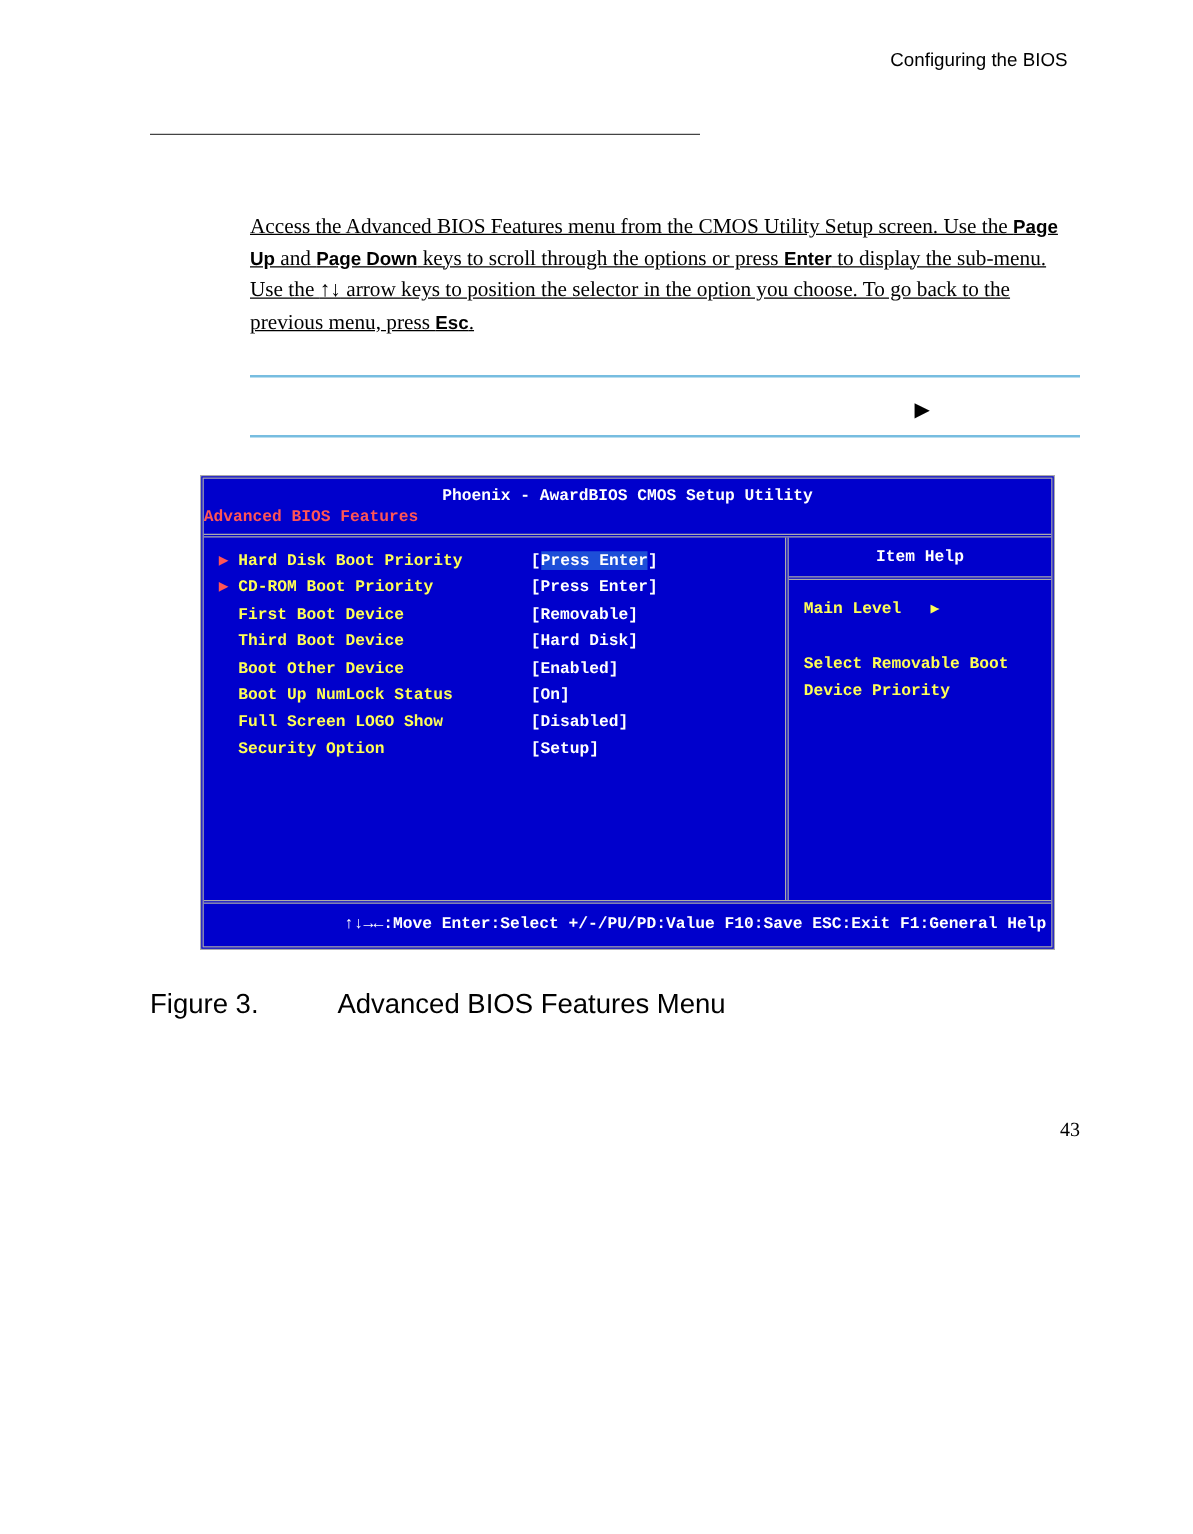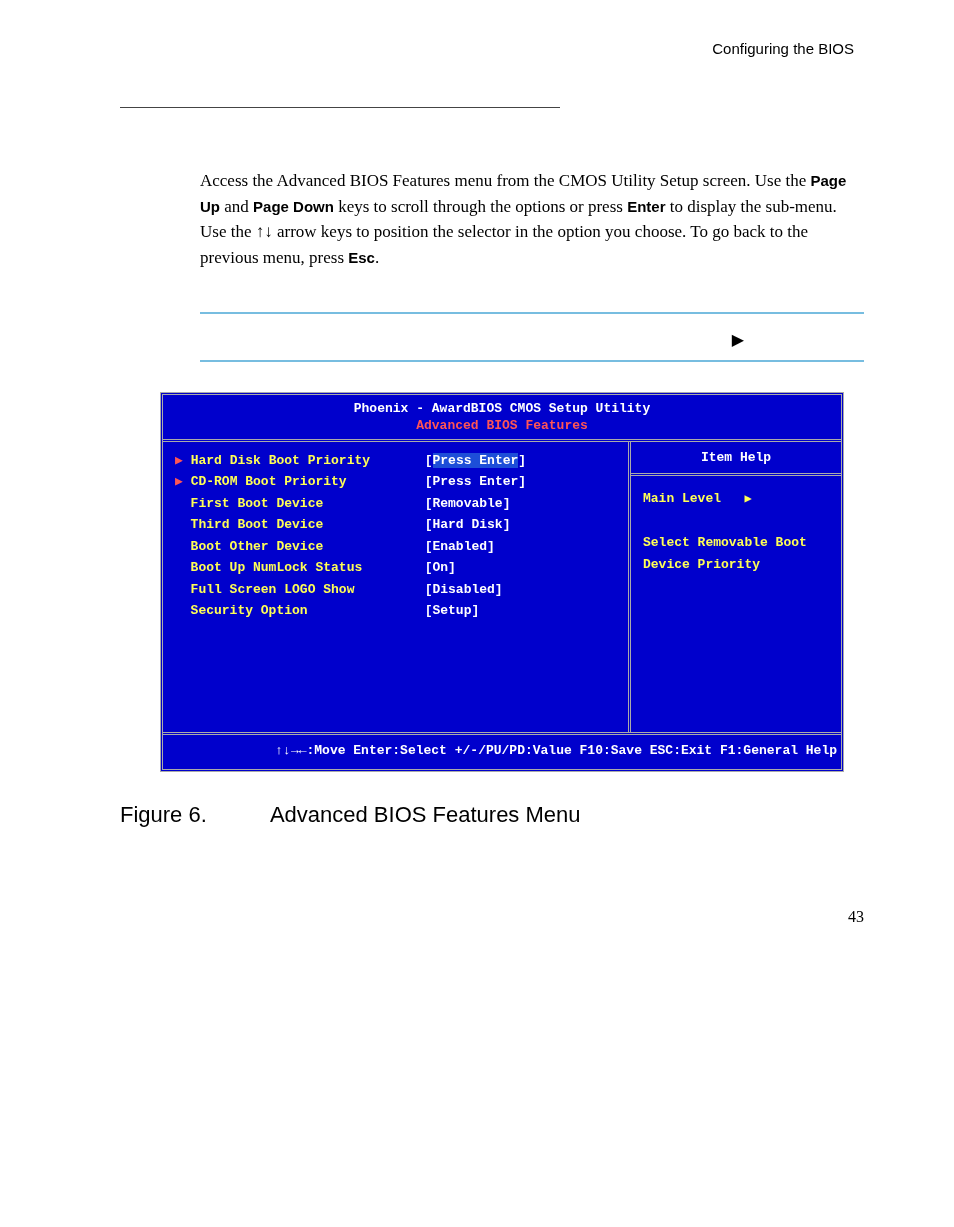--- a/index.html
+++ b/index.html
@@ -21,21 +21,22 @@
     border-bottom: 1px solid #444;
     width: 440px;
     margin-left: 0;
     margin-bottom: 60px;
   }
   .intro {
     font-family: "Book Antiqua", Palatino, serif;
     font-size: 17px;
     line-height: 1.5;
     margin-left: 80px;
-    margin-bottom: 42px;
+    margin-bottom: 30px;
+    text-decoration: underline;
   }
   .intro b { font-weight: bold; font-family: Verdana, sans-serif; font-size: 15px;}
   .note-bar {
     border-top: 2px solid #77bde0;
     border-bottom: 2px solid #77bde0;
     margin-left: 80px;
     padding: 14px 6px 14px 6px;
     position: relative;
     min-height: 50px;
   }
@@ -54,21 +55,21 @@
     font-family: "Courier New", monospace;
     font-size: 13px;
     font-weight: bold;
   }
   .bios-title {
     text-align: center;
     color: #fff;
     padding: 6px 0 2px 0;
   }
   .bios-subtitle {
-    text-align: center;
+    text-align: left;
     color: #ff5555;
     padding-bottom: 6px;
   }
   .bios-body {
     display: flex;
     border-top: 3px double #aaa;
     border-bottom: 3px double #aaa;
   }
   .bios-left {
     flex: 1;
@@ -161,17 +162,17 @@
         <div>Device Priority</div>
       </div>
     </div>
   </div>
   <div class="bios-footer">
     <div>↑↓→←:Move  Enter:Select  +/-/PU/PD:Value  F10:Save  ESC:Exit  F1:General Help</div>
   </div>
 </div>
 
 <div class="figure-caption">
-  <span class="fig-num">Figure 6.</span>
+  <span class="fig-num">Figure 3.</span>
   <span>Advanced BIOS Features Menu</span>
 </div>
 
 <div class="page-num">43</div>
 
 </body></html>

